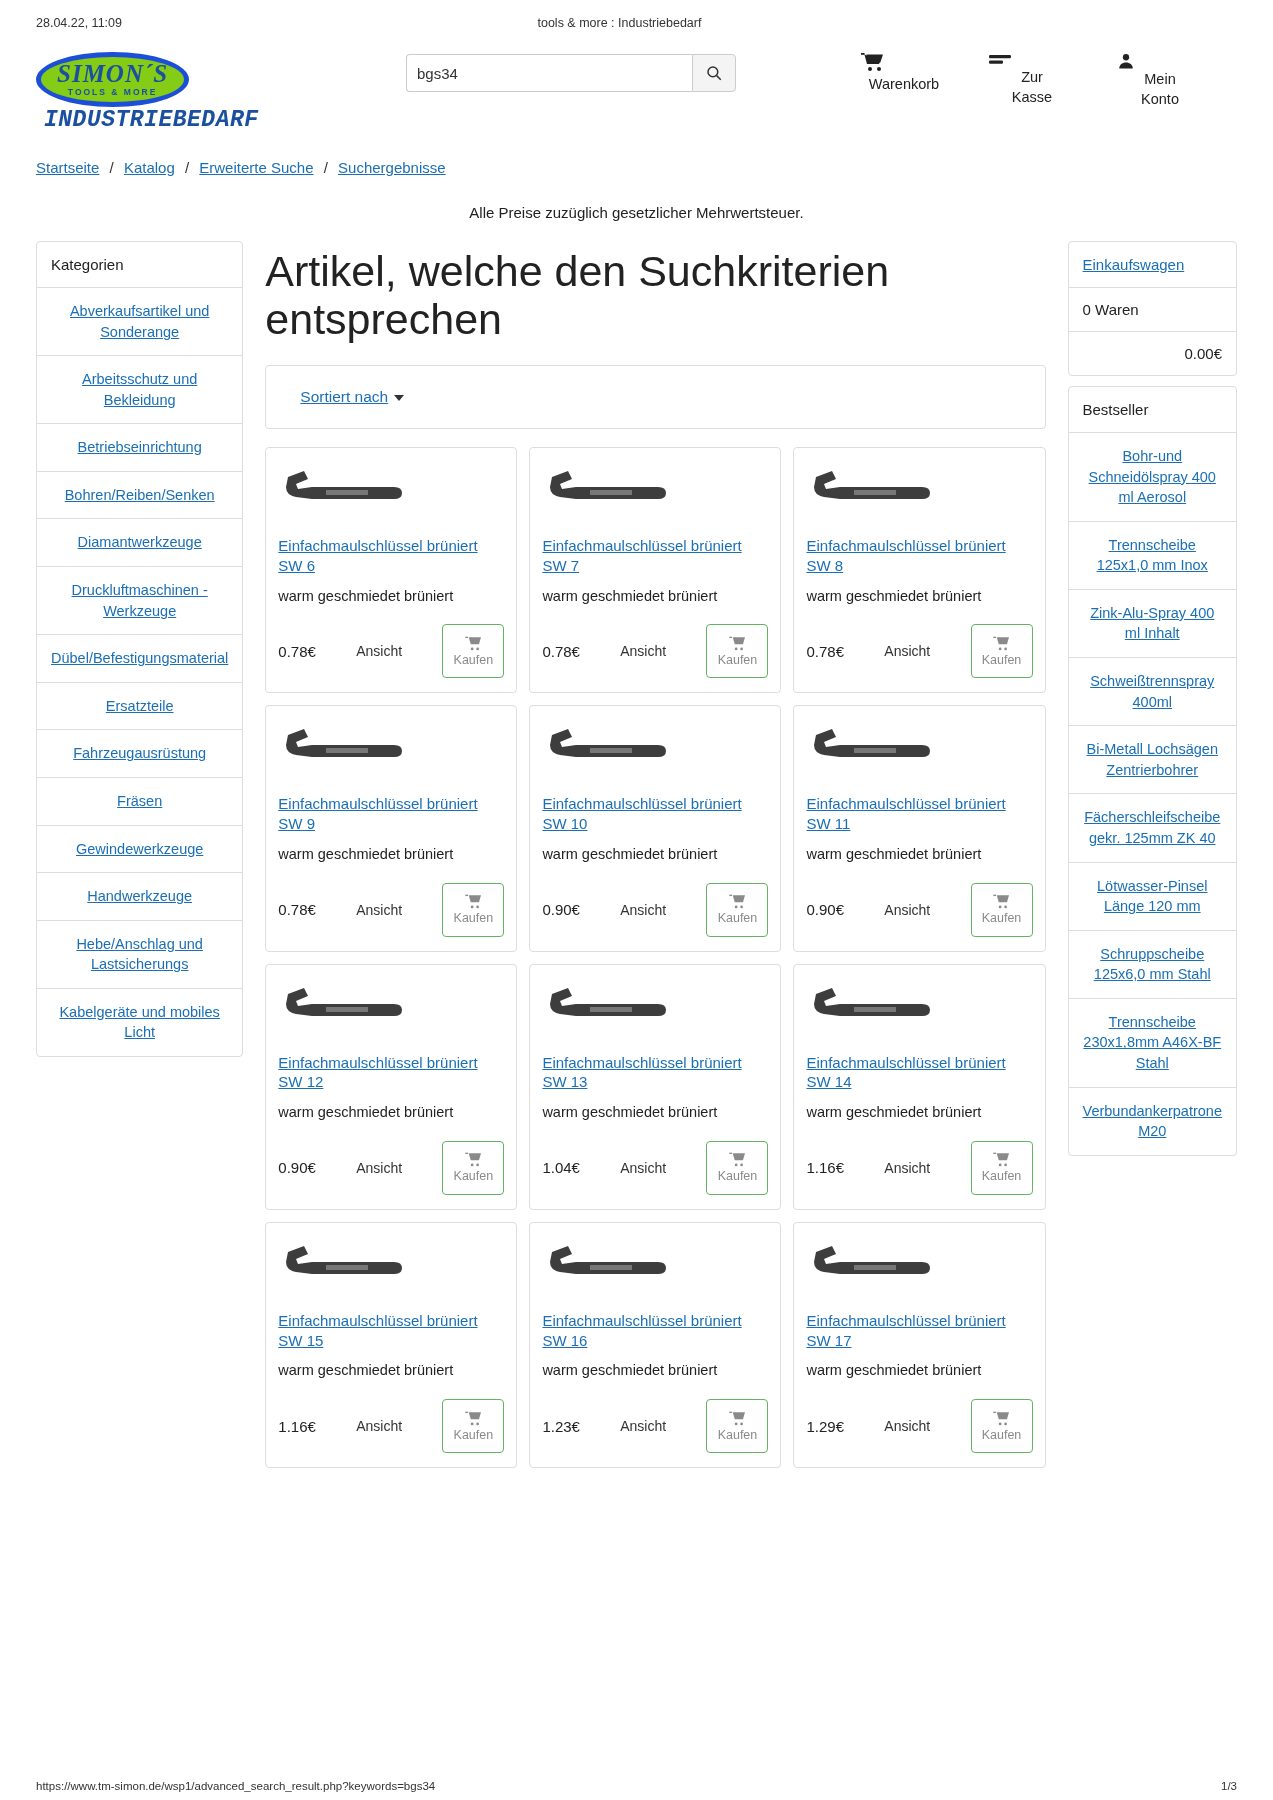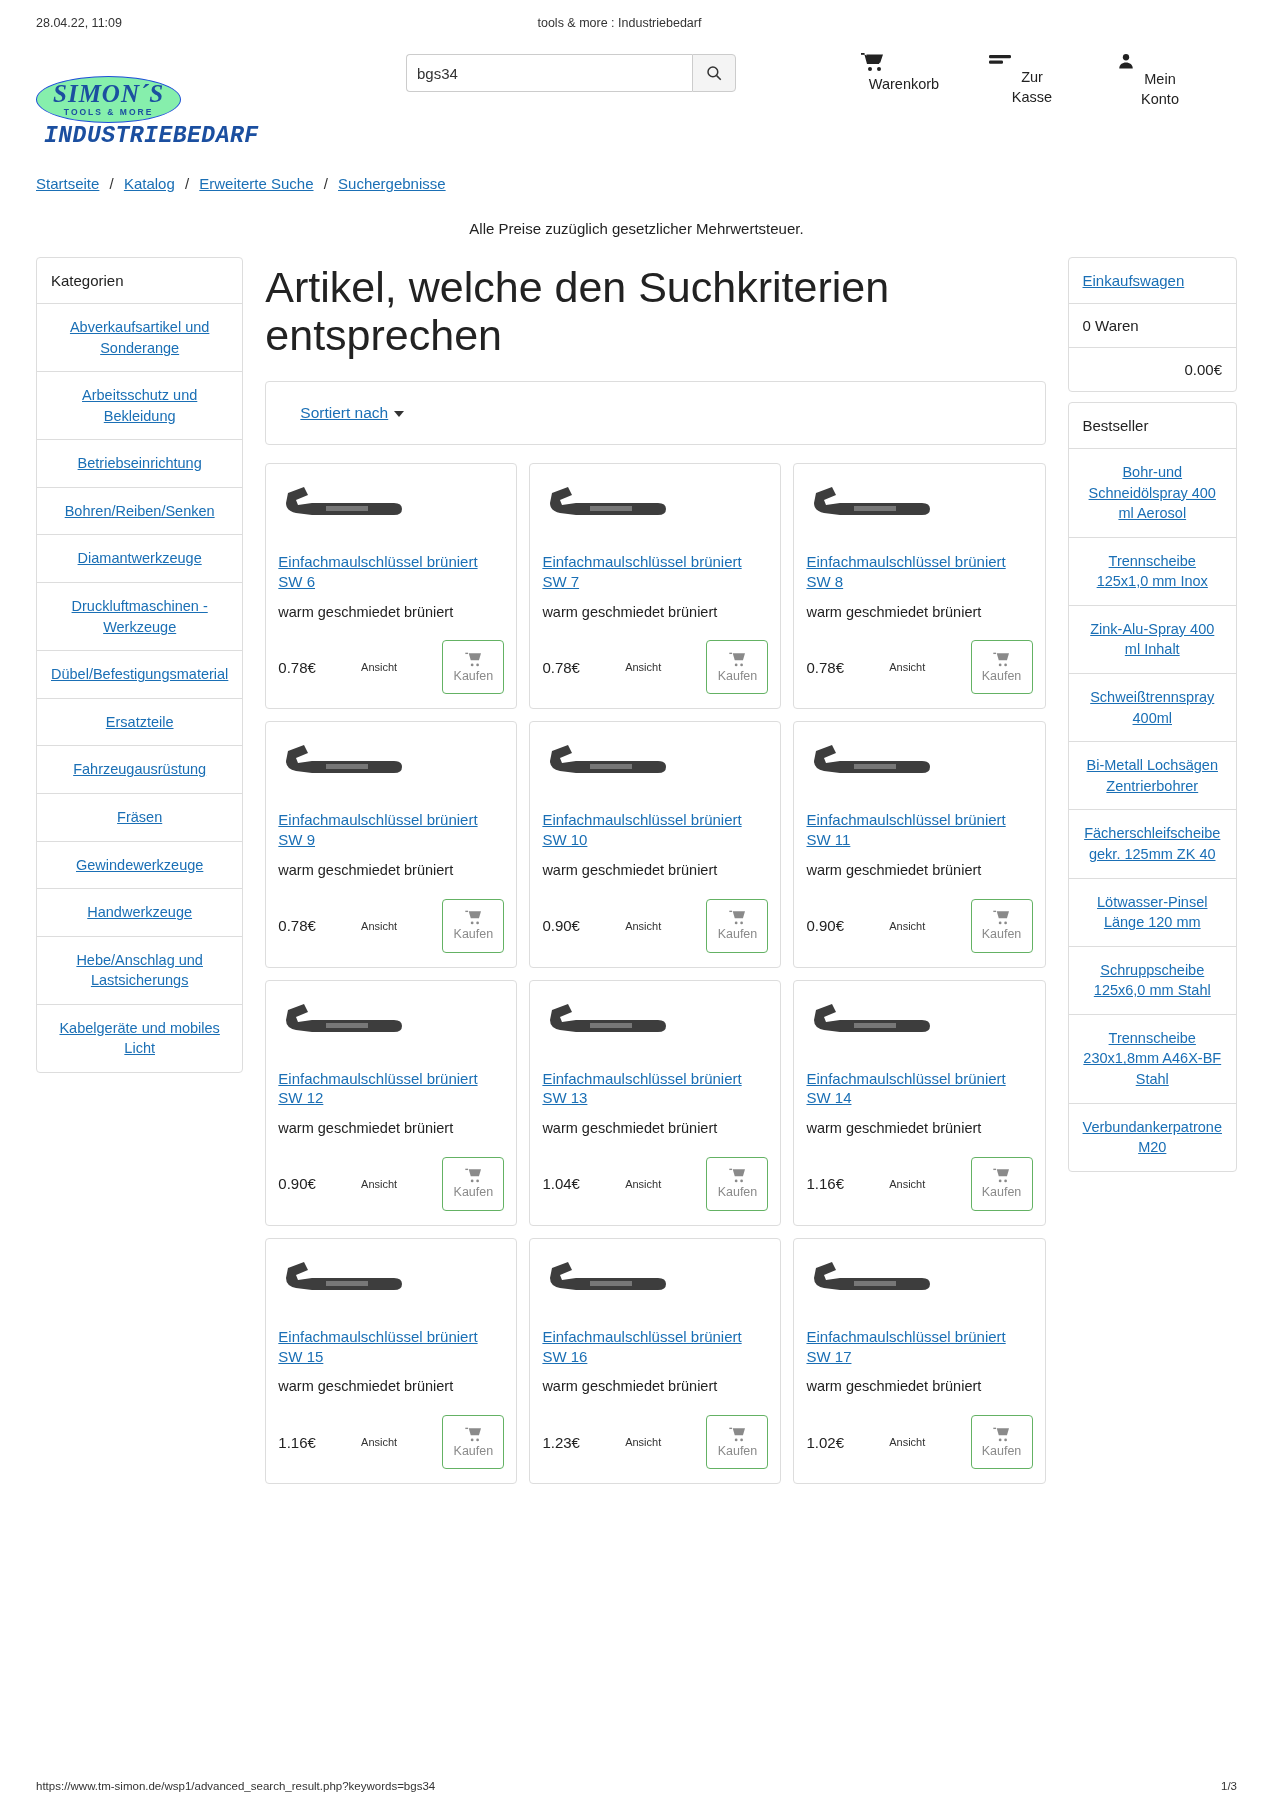--- a/index.html
+++ b/index.html
@@ -36,26 +36,25 @@
     padding: 10px 0 14px 0;
     gap: 20px;
   }
   .logo-block {
     width: 350px;
     flex: 0 0 350px;
     padding-top: 6px;
   }
   .logo-oval {
     display: inline-block;
-    border: 1px solid #1d4ed8;
+    border: 5px solid #1d4ed8;
     border-radius: 50%;
     padding: 4px 16px 5px 16px;
-    background: #86efac;
+    background: #84cc16;
     vertical-align: middle;
-    margin-top: 24px;
   }
   .logo-simons {
     font-family: "Liberation Serif", serif;
     font-weight: bold;
     font-style: italic;
     font-size: 25px;
     color: #1b4fa0;
     letter-spacing: 1px;
     line-height: 1;
     display: block;
@@ -245,21 +244,21 @@
     margin-bottom: 18px;
   }
   .card-foot {
     display: flex;
     align-items: center;
     justify-content: space-between;
     gap: 6px;
   }
   .price { font-size: 15px; color: #222; }
   .view-link {
-    font-size: 11px;
+    font-size: 14px;
     color: #333;
     text-decoration: none;
     cursor: pointer;
   }
   .buy-btn {
     border: 1px solid #64b264;
     border-radius: 4px;
     background: #fff;
     color: #8a8a8a;
     font-size: 12.5px;
@@ -757,21 +756,21 @@
             <svg width="124" height="56" viewBox="0 0 124 56">
                 <g fill="#3d3d3d">
                   <path d="M6 10 L22 4 L26 12 L14 17 L16 22 L30 20 L112 20 Q120 20 120 26 Q120 32 112 32 L30 32 L14 30 Q4 28 4 20 Z"></path>
                 </g>
                 <rect x="44" y="23" width="42" height="5" fill="#777"></rect>
               </svg>
           </div>
           <a class="card-title" href="#">Einfachmaulschlüssel brüniert SW 17</a>
           <div class="card-desc">warm geschmiedet brüniert</div>
           <div class="card-foot">
-            <span class="price">1.02€</span>
+            <span class="price">1.29€</span>
             <span class="view-link">Ansicht</span>
             <span class="buy-btn">
               <span class="cart-ic">
                 <svg width="17" height="15" viewBox="0 0 24 22" fill="#8a8a8a">
                     <rect x="0" y="1" width="4" height="2"></rect>
                     <path d="M5 2 L23 2 L20 12 L8 12 Z"></path>
                     <circle cx="10" cy="19" r="2"></circle>
                     <circle cx="18" cy="19" r="2"></circle>
                   </svg>
               </span>

